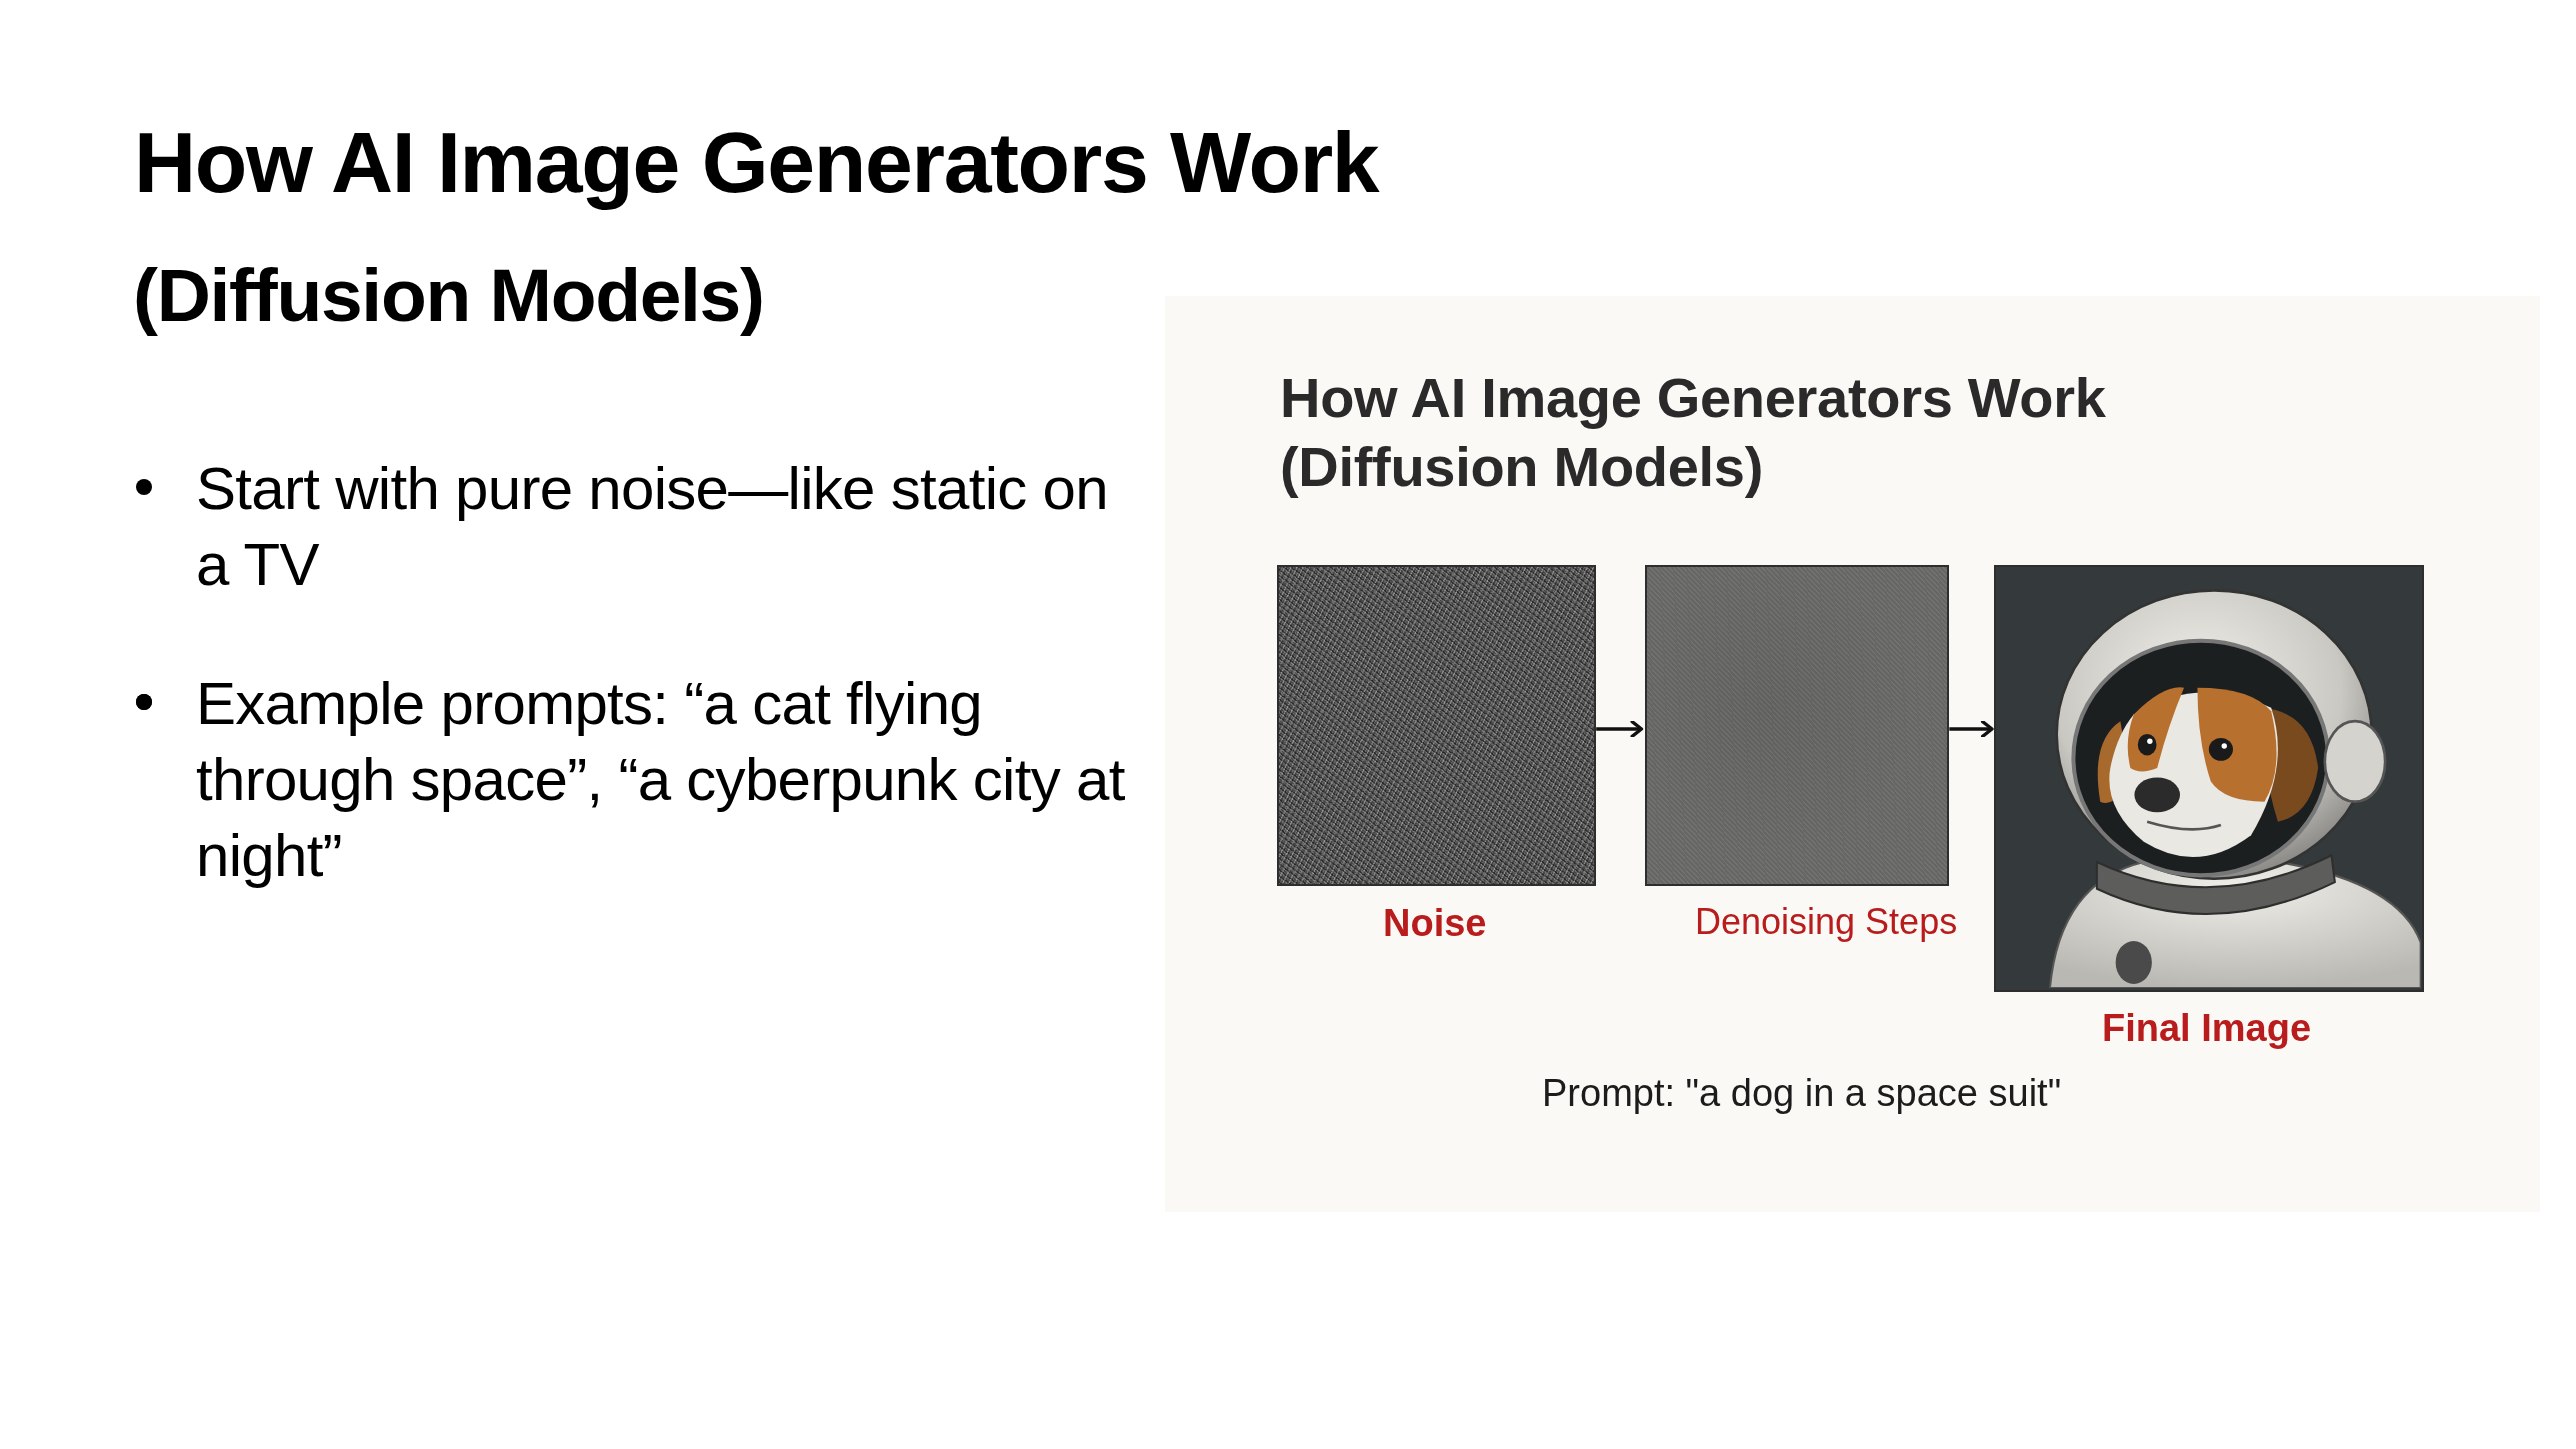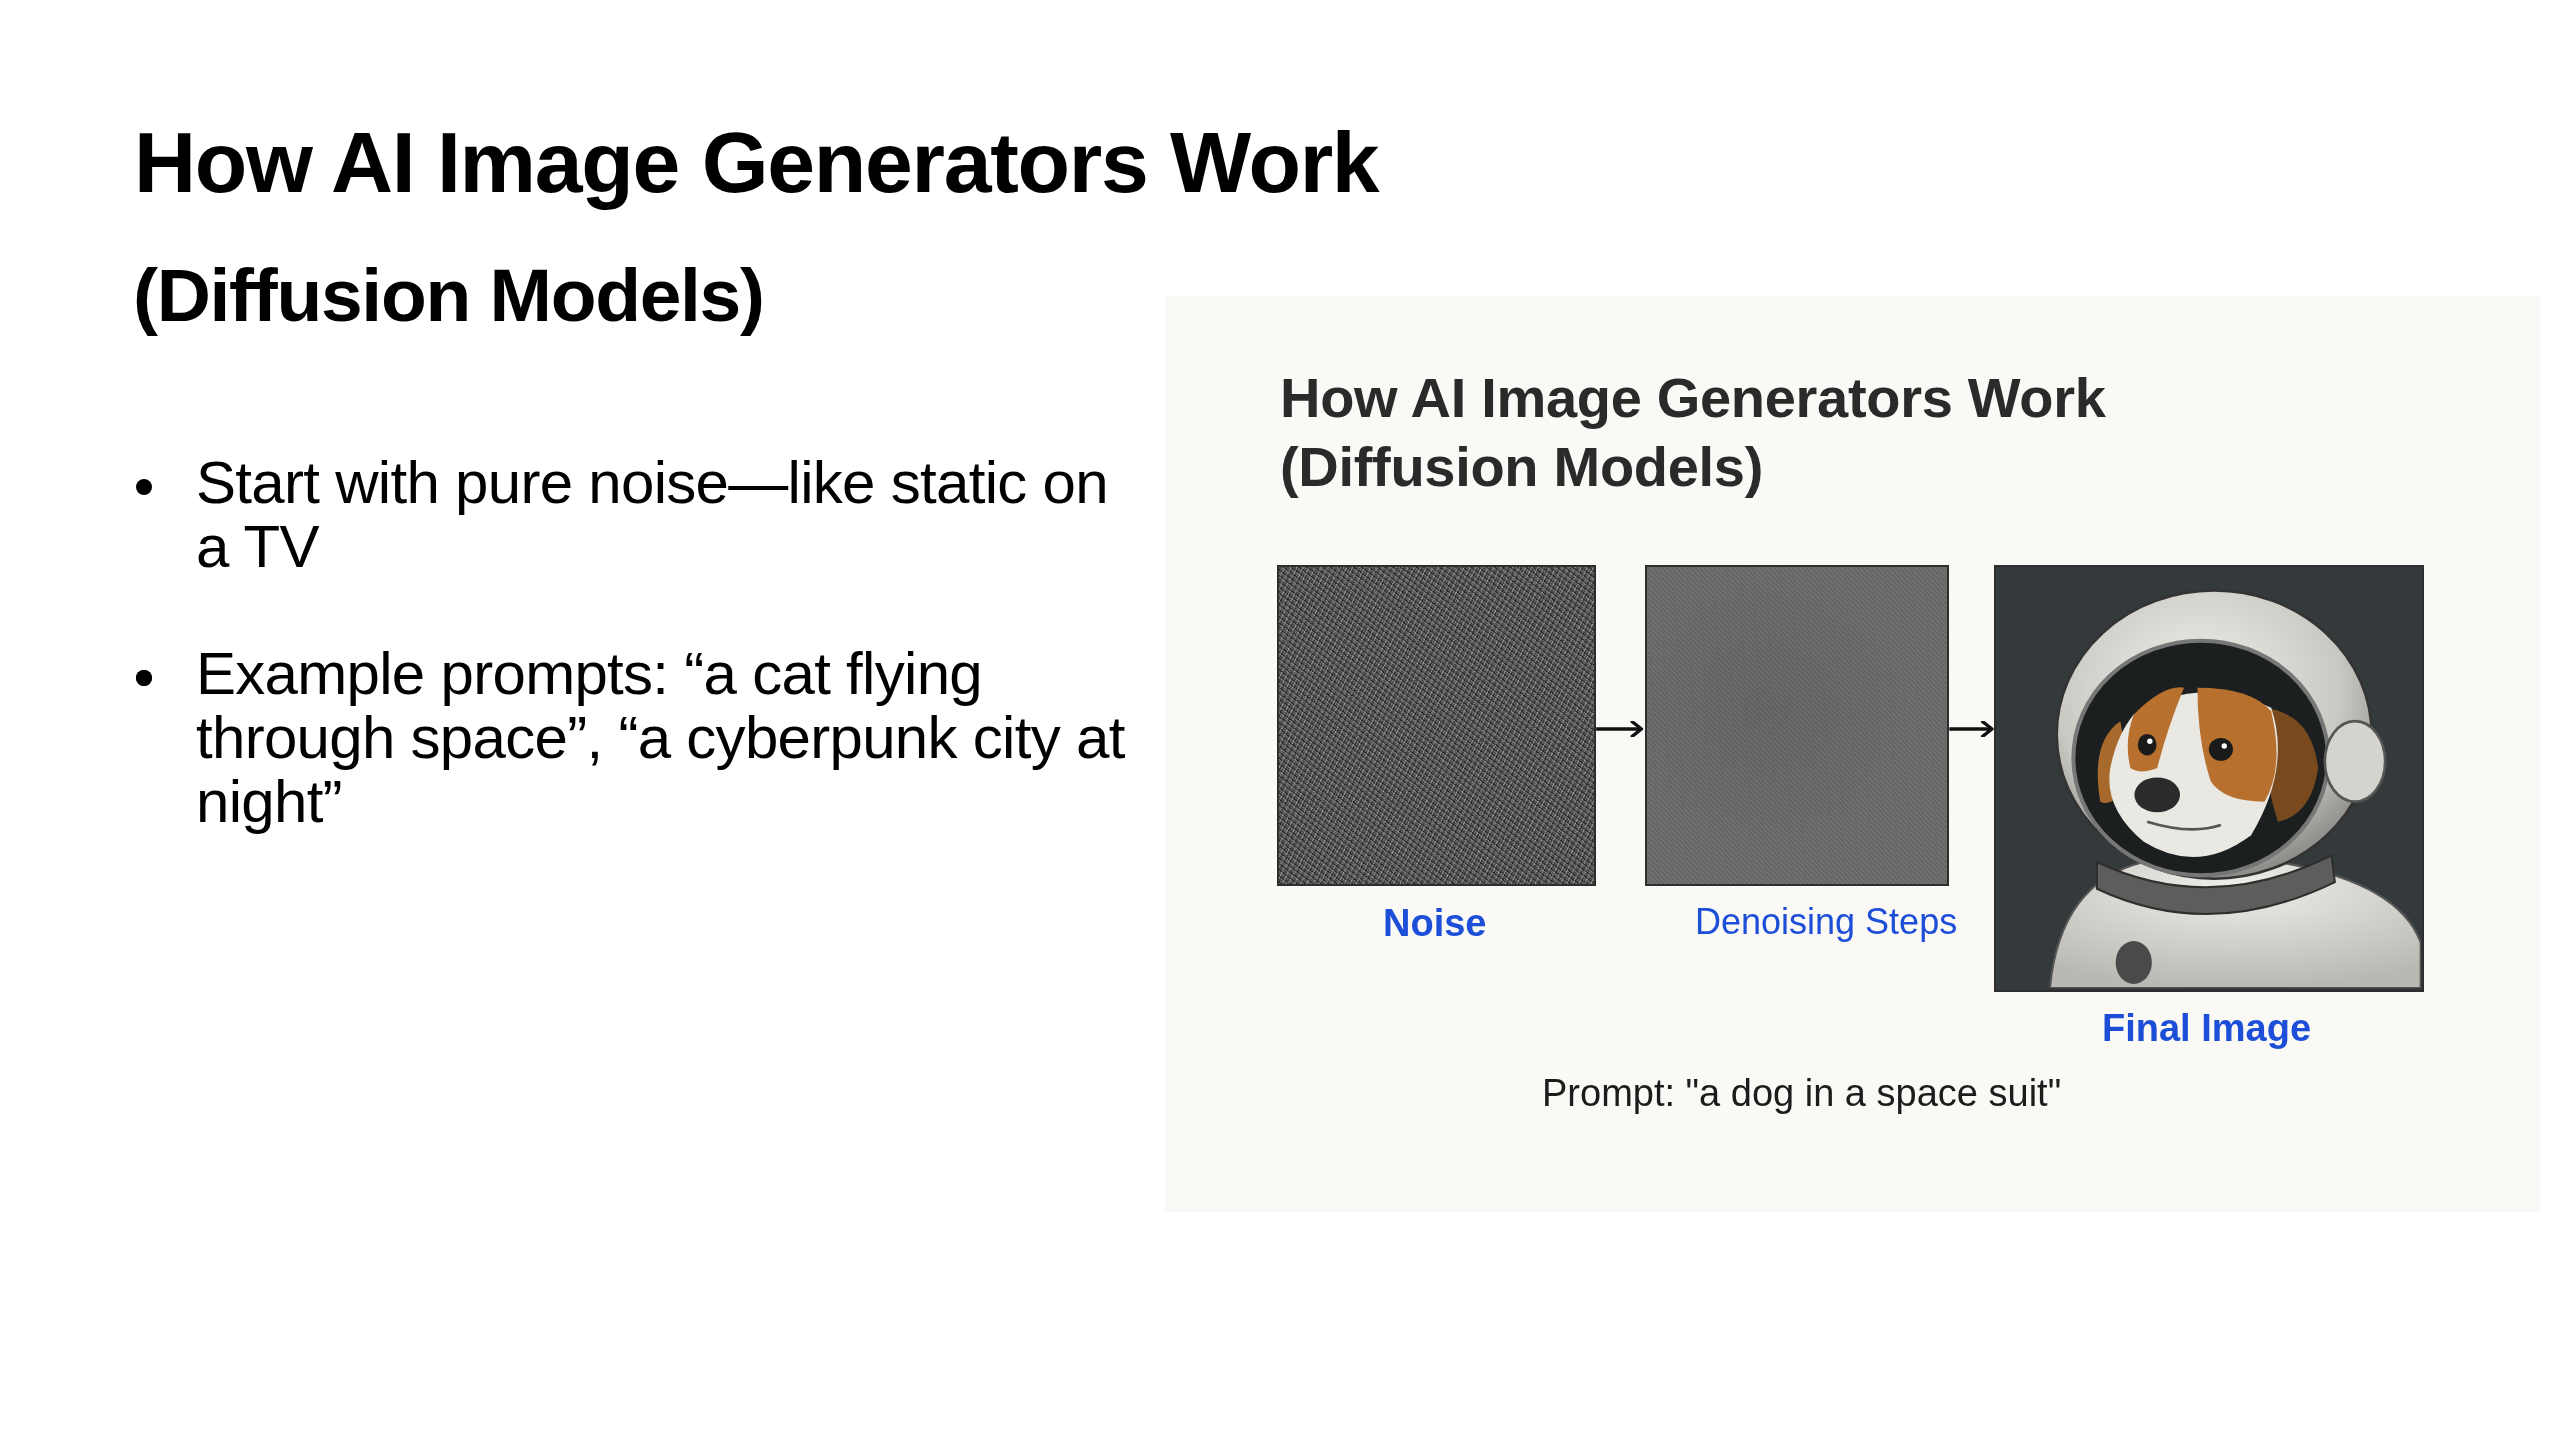--- a/index.html
+++ b/index.html
@@ -43,21 +43,21 @@
     top: 451px;
     width: 1020px;
     margin: 0;
     padding: 0;
     list-style: none;
   }
   .bullet {
     position: relative;
     padding-left: 69px;
     font-size: 60px;
-    line-height: 64px;
+    line-height: 76px;
     margin-bottom: 63px;
     letter-spacing: -0.7px;
   }
   .bullet-dot {
     position: absolute;
     left: 9.4px;
     top: 28px;
     width: 16px;
     height: 16px;
     border-radius: 50%;
@@ -117,21 +117,21 @@
   }
   .arrow {
     position: absolute;
     top: 425px;
     height: 13.4px;
   }
   .arrow svg { display: block; }
   .step-label {
     position: absolute;
     font-size: 38px;
-    color: #1d4ed8;
+    color: #b91c1c;
     white-space: nowrap;
     line-height: 1;
   }
   .label-noise { left: 218px; top: 608px; font-weight: 700; }
   .label-denoise { left: 500px; top: 608px; font-weight: 400; font-size: 36px; margin-left: 30px; }
   .label-final { left: 937px; top: 713px; font-weight: 700; text-align: center; }
   .prompt-text {
     position: absolute;
     left: 377px;
     top: 778px;

